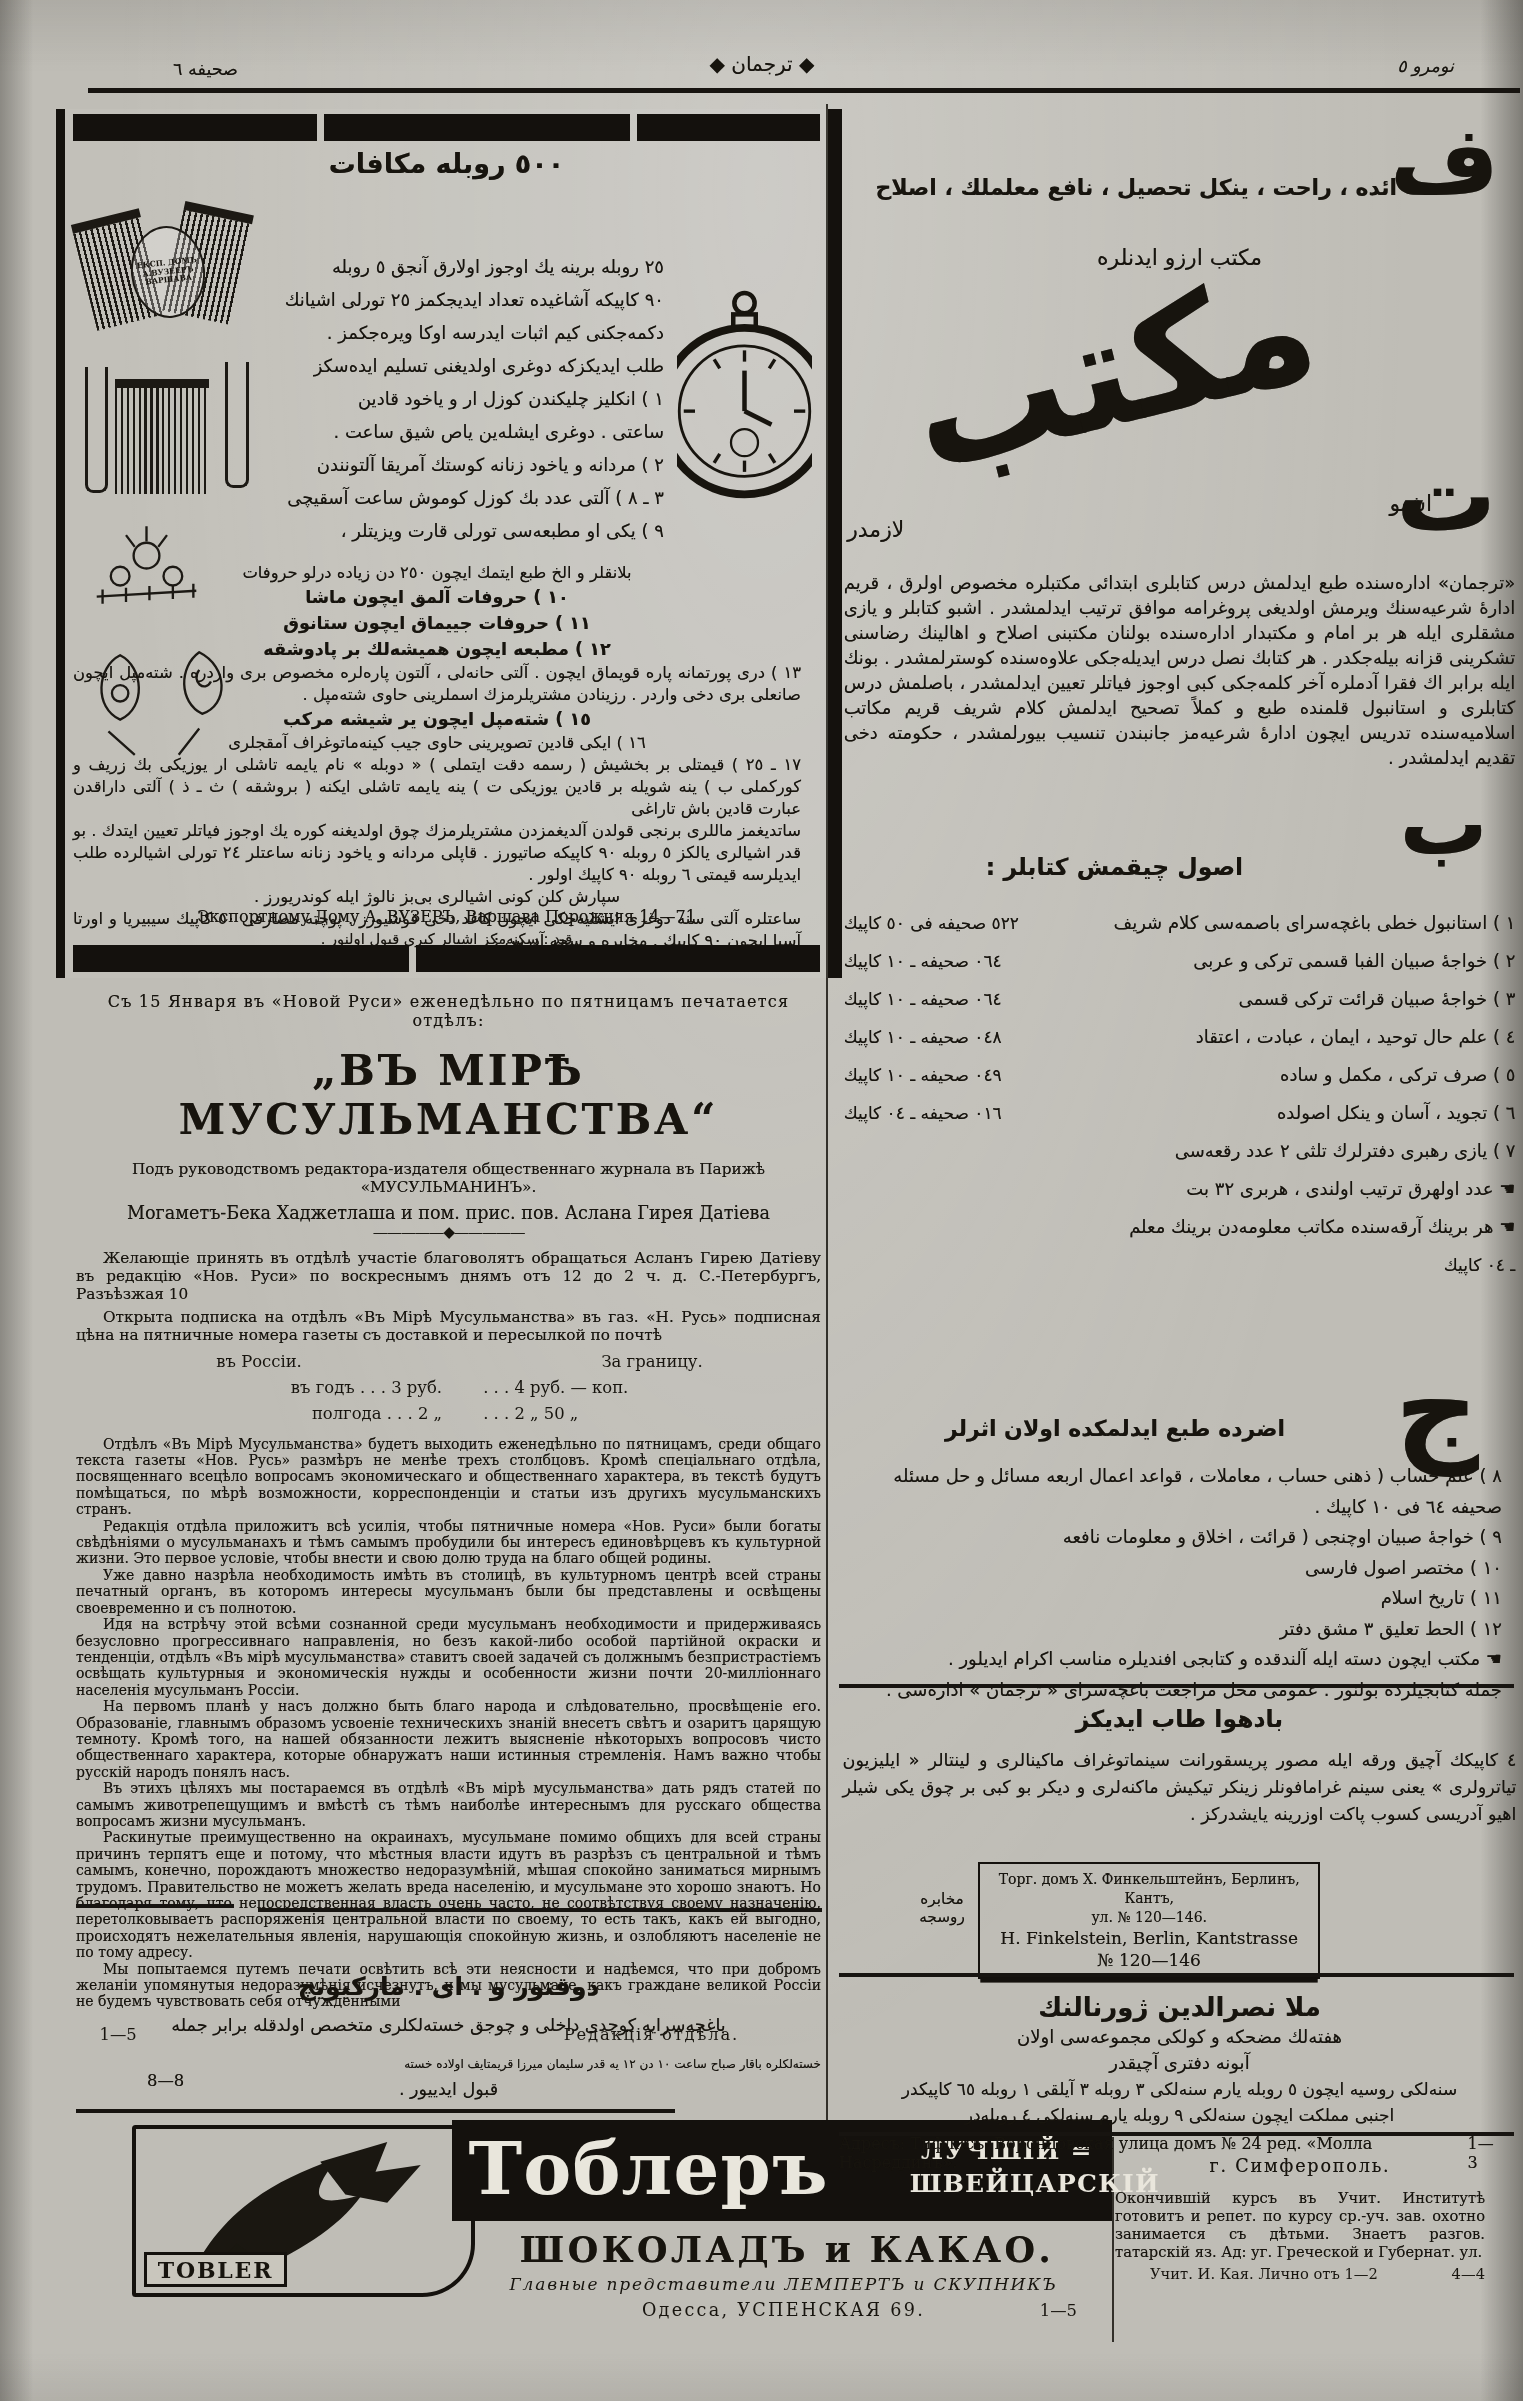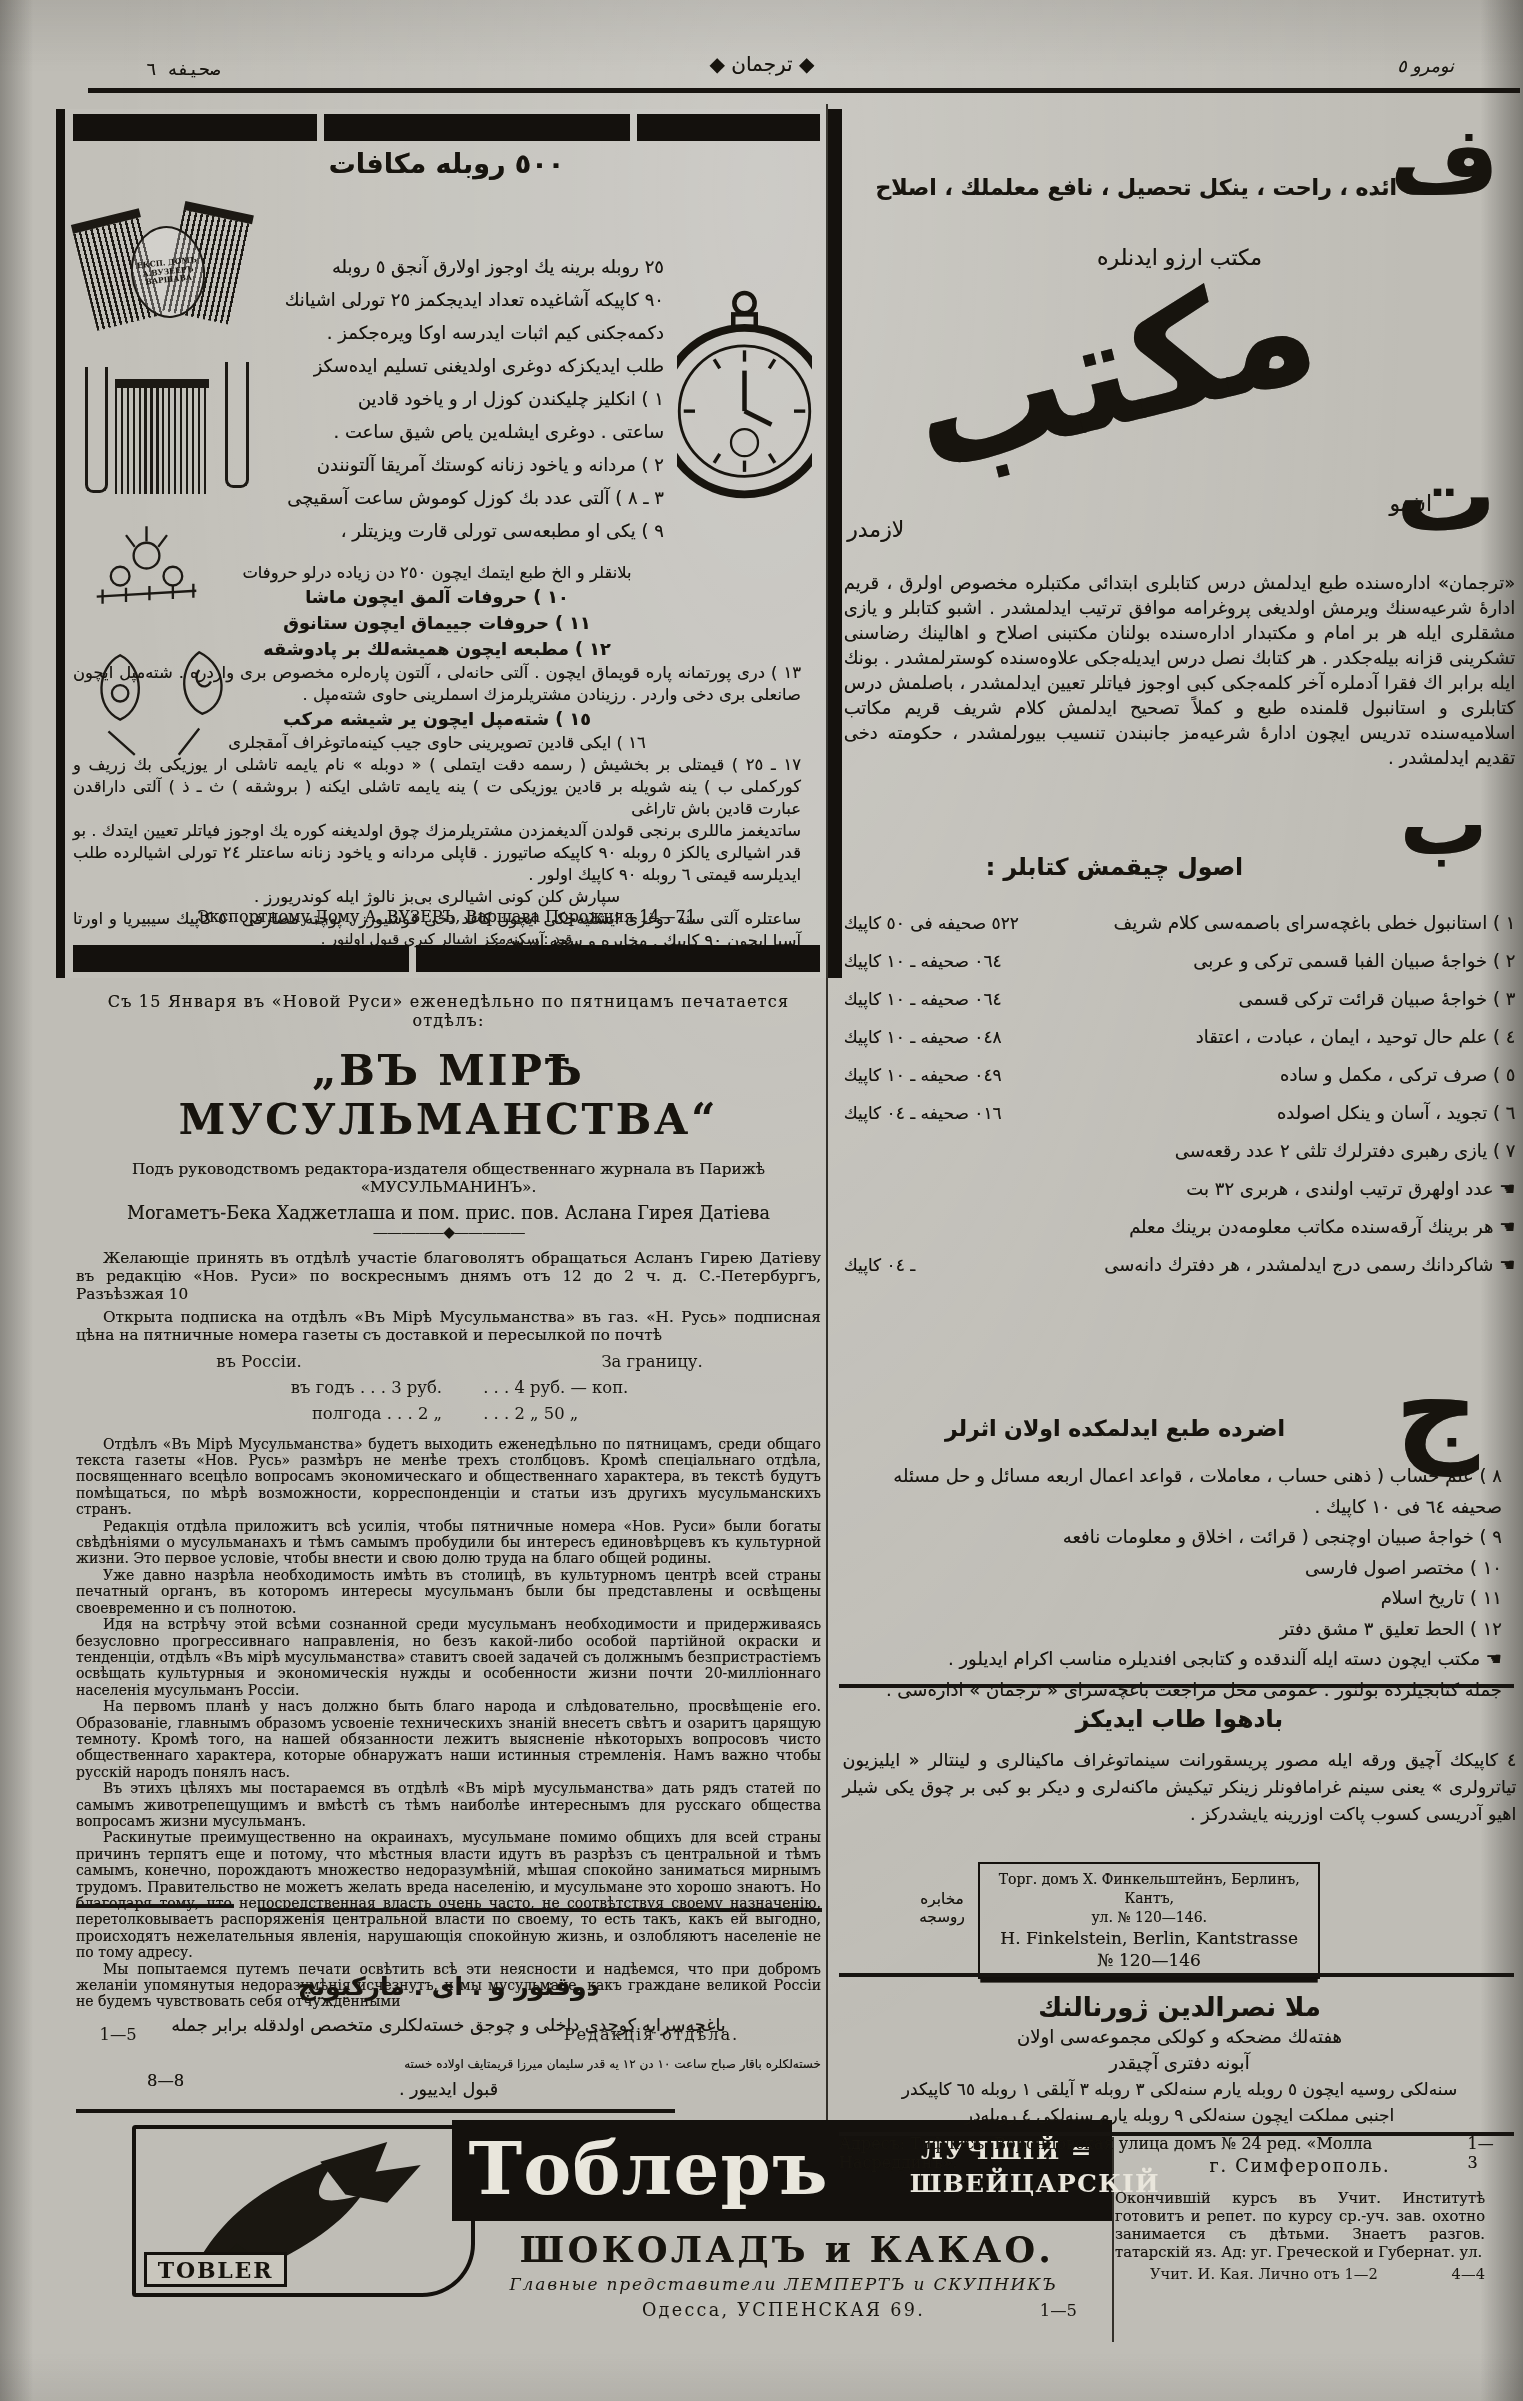--- a/index.html
+++ b/index.html
@@ -67,21 +67,21 @@
   .tob-addr{font-size:17.6px;letter-spacing:2.3px;}
   .logo-box{border:4.7px solid #14110d;border-radius:3.5px 3.5px 53px 3.5px;}
   .tob-label{border:3.5px solid #14110d;background:#c9c6bd;font-size:22px;font-weight:bold;letter-spacing:1.8px;padding:1.2px 10.6px;}
   svg{display:block;}
 </style>
 </head>
 <body>
 
 <div class="abs ar pagehead ink" style="top:56px;right:70px;font-style:italic;">نومرو ٥</div>
 <div class="abs ar pagehead ink ctr" style="top:52px;left:615px;width:294px;font-size:20px;">◆ ترجمان ◆</div>
-<div class="abs ar pagehead ink" style="top:59px;left:146px;font-family:Liberation Mono, monospace;">صحيفه ٦</div>
+<div class="abs ar pagehead ink" style="top:59px;left:173px;">صحيفه ٦</div>
 <div class="abs hrule" style="top:88px;left:88px;width:1432px;"></div>
 
 <div class="abs vrule" style="top:104px;left:826px;height:2025px;"></div>
 <div class="abs vrule" style="top:2137px;left:1112px;height:205px;"></div>
 
 <div class="abs adbox" style="left:56px;top:109px;width:763px;height:869px;">
   <div class="abs adbars" style="top:4.7px;left:8.2px;right:8.2px;">
     <div style="flex:4"></div>
     <div style="flex:5"></div>
     <div style="flex:3"></div>
@@ -292,21 +292,20 @@
       <div class="bkrow ar ink">
         <span class="it">٧ ) يازى رهبرى دفترلرك تلثى ٢ عدد رقعه‌سى</span>
       </div>
       <div class="bkrow ar ink">
         <span class="it">☚ عدد اولهرق ترتيب اولندى ، هربرى ٣٢ بت</span>
       </div>
       <div class="bkrow ar ink">
         <span class="it">☚ هر برينك آرقه‌سنده مكاتب معلومه‌دن برينك معلم</span>
       </div>
       <div class="bkrow ar ink">
-        <span class="it">☚ شاكردانك رسمى درج ايدلمشدر ، هر دفترك دانه‌سى</span>
         <span class="pr">ـ ٠٤ كاپيك</span>
       </div>
     </div>
 
   <div class="abs ar initial ink" style="right:41px;top:1243px;font-size:117px;">ج</div>
   <div class="abs ar b ctr ink" style="top:1310px;left:23.5px;width:505px;font-size:22px;">اضرده طبع ايدلمكده اولان اثرلر</div>
   <div class="abs ar" style="top:1355px;left:4.7px;right:18px;">
       <div class="jeline ink">٨ ) علم حساب ( ذهنى حساب ، معاملات ، قواعد اعمال اربعه مسائل و حل مسئله</div>
       <div class="jeline ink">صحيفه ٦٤ فى ١٠ كاپيك .</div>
       <div class="jeline ink">٩ ) خواجهٔ صبيان اوچنجى ( قرائت ، اخلاق و معلومات نافعه</div>

